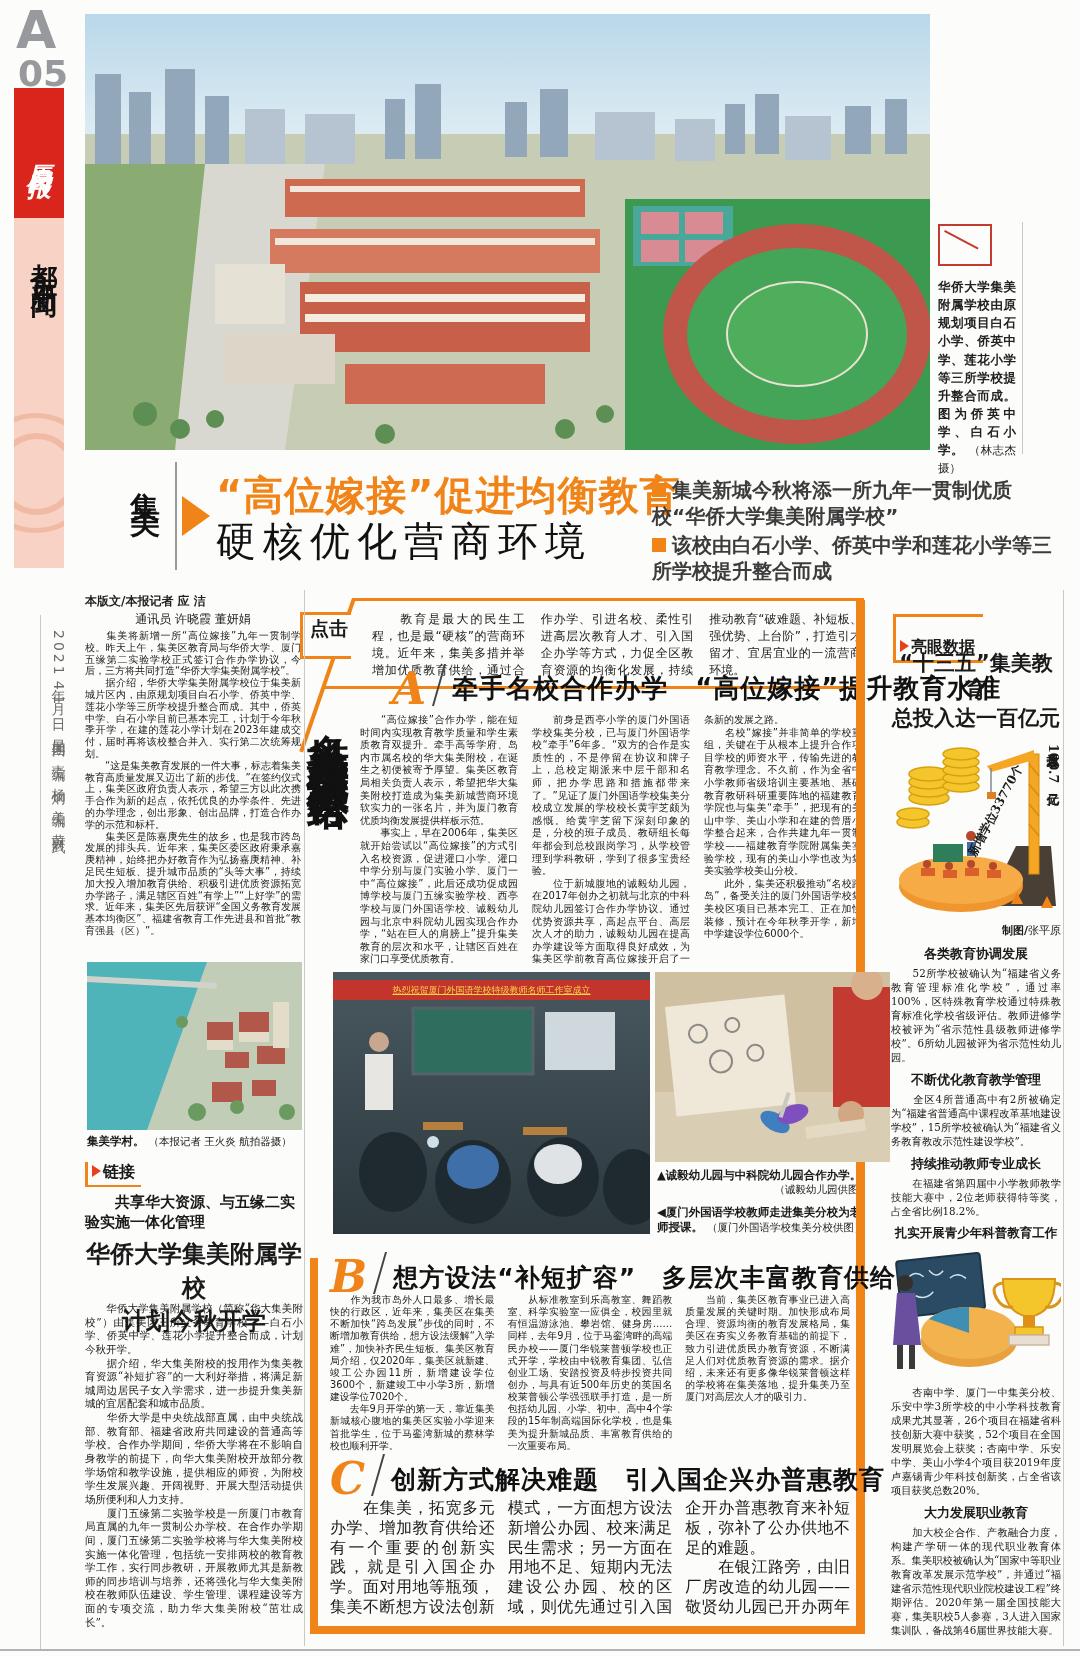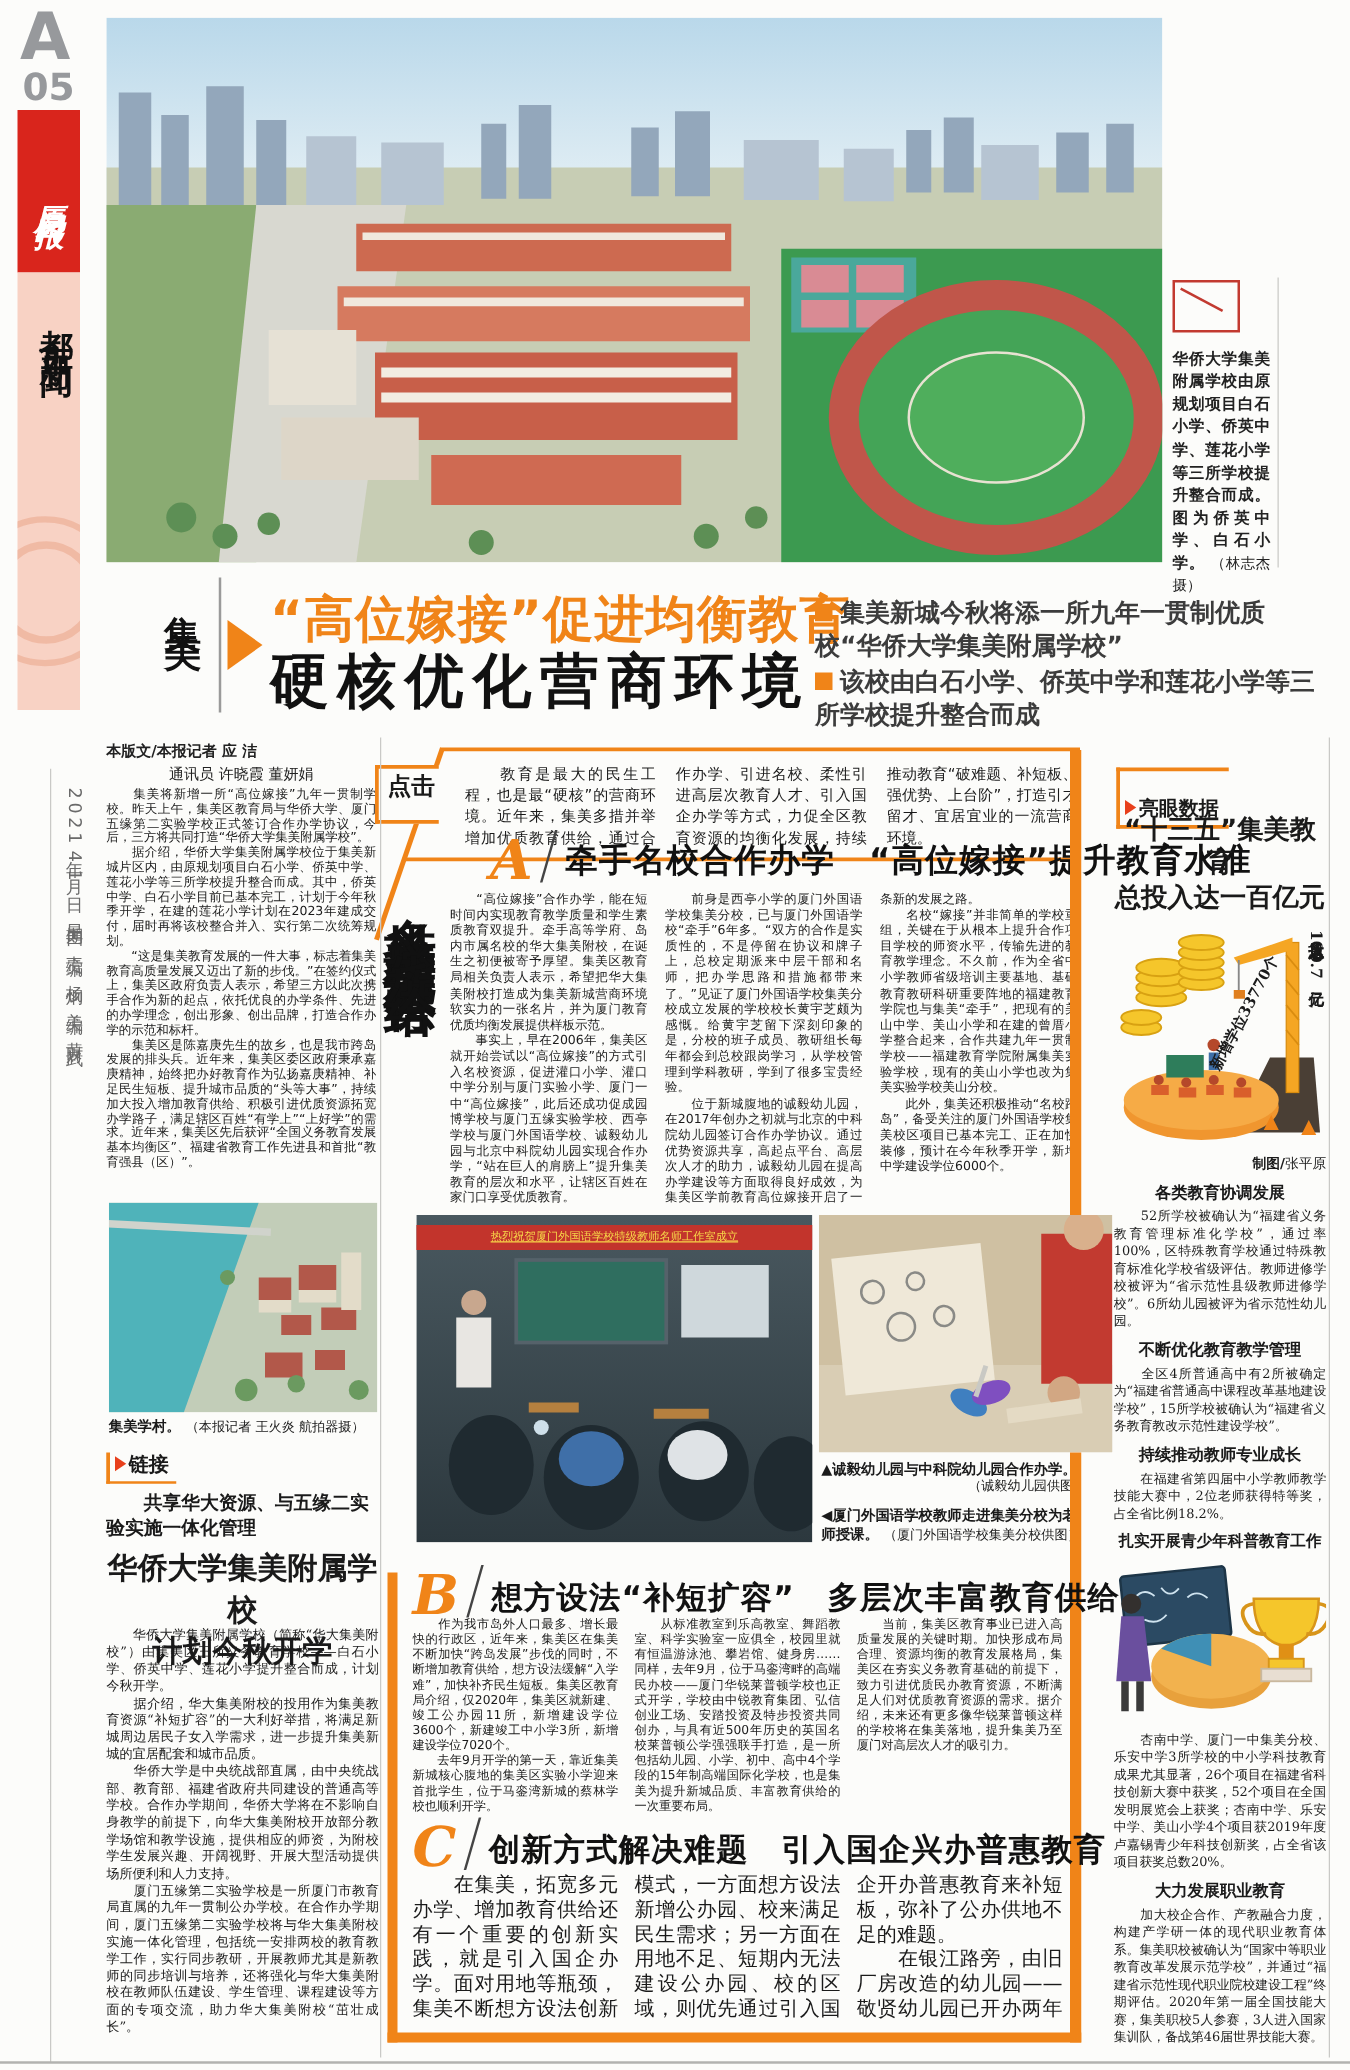--- a/index.html
+++ b/index.html
@@ -5,42 +5,42 @@
   html,body{margin:0;padding:0;background:#e9e9e6;}
   .page{position:relative;width:1080px;height:1656px;background:#fcfcfa;overflow:hidden;
         font-family:"DejaVu Sans","Liberation Sans",sans-serif;color:#1a1a1a;margin:0 auto;}
   .abs{position:absolute;}
   .just{text-align:justify;}
   .pre{white-space:pre-line;}
   .kai{font-family:"DejaVu Serif","Liberation Serif",serif;}
   .rule{background:#c9c9c6;}
   
   .pgletter{left:16px;top:4px;font-size:52px;font-weight:900;color:#97999c;line-height:1;}
-  .pgnum{left:18px;top:56px;font-size:30px;font-weight:700;color:#97999c;line-height:1;}
+  .pgnum{left:18px;top:56px;font-size:36px;font-weight:700;color:#97999c;line-height:1;}
   .masthead{left:14px;top:88px;width:50px;height:130px;background:#d9251c;display:flex;align-items:center;justify-content:center;}
   .masthead span{writing-mode:vertical-rl;color:#fff;font-family:"DejaVu Serif","Liberation Serif",serif;
                  font-weight:700;font-size:24px;font-style:italic;letter-spacing:4px;}
   .secstrip{left:14px;top:218px;width:50px;height:350px;background:#f8d2c4;overflow:hidden;}
   .secname{position:absolute;left:12px;top:24px;writing-mode:vertical-rl;font-size:27px;font-weight:900;letter-spacing:9px;color:#111;}
   .wave1,.wave2{position:absolute;border:6px solid rgba(233,165,138,.55);border-radius:50%;background:transparent;}
   .wave1{width:70px;height:70px;left:-18px;top:215px;}
   .wave2{width:110px;height:110px;left:-38px;top:195px;border-width:5px;}
   .dateline{left:50px;top:630px;height:640px;writing-mode:vertical-rl;font-size:14px;color:#6a6a6a;letter-spacing:3px;}
   
   .topphoto{left:85px;top:14px;width:845px;height:436px;overflow:hidden;}
   .compass{left:938px;top:224px;width:50px;height:38px;border:2px solid #c23a30;}
   .compass i{position:absolute;left:5px;top:4px;width:38px;height:2px;background:#c23a30;transform:rotate(28deg);transform-origin:left top;display:block;}
   .tp-caption{left:938px;top:278px;width:78px;font-size:12.5px;line-height:1.45;font-weight:700;color:#222;text-align:justify;}
   .tp-caption .kai{font-weight:400;font-size:11.5px;}
   
   .kicker{left:124px;top:468px;writing-mode:vertical-rl;font-size:30px;font-weight:900;letter-spacing:12px;color:#111;}
   .kickrule{left:175px;top:462px;width:2px;height:108px;background:#9a9a9a;}
   .kickarrow{left:182px;top:496px;width:0;height:0;border-left:28px solid #f08418;border-top:20px solid transparent;border-bottom:20px solid transparent;}
   .hl-orange{left:216px;top:468px;font-size:40px;font-weight:900;color:#f08418;letter-spacing:1px;white-space:nowrap;}
-  .hl-black{left:216px;top:514px;font-size:47px;font-weight:700;color:#111;letter-spacing:7px;white-space:nowrap;}
+  .hl-black{left:216px;top:514px;font-size:40px;font-weight:400;color:#111;letter-spacing:7px;white-space:nowrap;}
   .hl-bullets{left:652px;top:478px;width:412px;font-size:20px;line-height:1.28;font-weight:700;color:#3c3c3c;}
   .hl-bullets .item{margin-bottom:4px;}
   .sq{display:inline-block;width:14px;height:14px;background:#f08418;margin-right:6px;}
   
   .byline{left:85px;top:592px;width:216px;font-size:12px;font-weight:700;color:#222;line-height:1.5;}
   .byline .kai{font-weight:400;}
   .lead{left:85px;top:630px;width:216px;height:326px;font-size:10px;line-height:1.18;overflow:hidden;}
   .jimeiphoto{left:87px;top:962px;width:215px;height:168px;overflow:hidden;}
   .jp-caption{left:87px;top:1134px;width:215px;font-size:11.5px;font-weight:700;}
   .jp-caption .kai{font-weight:400;font-size:10.5px;}

